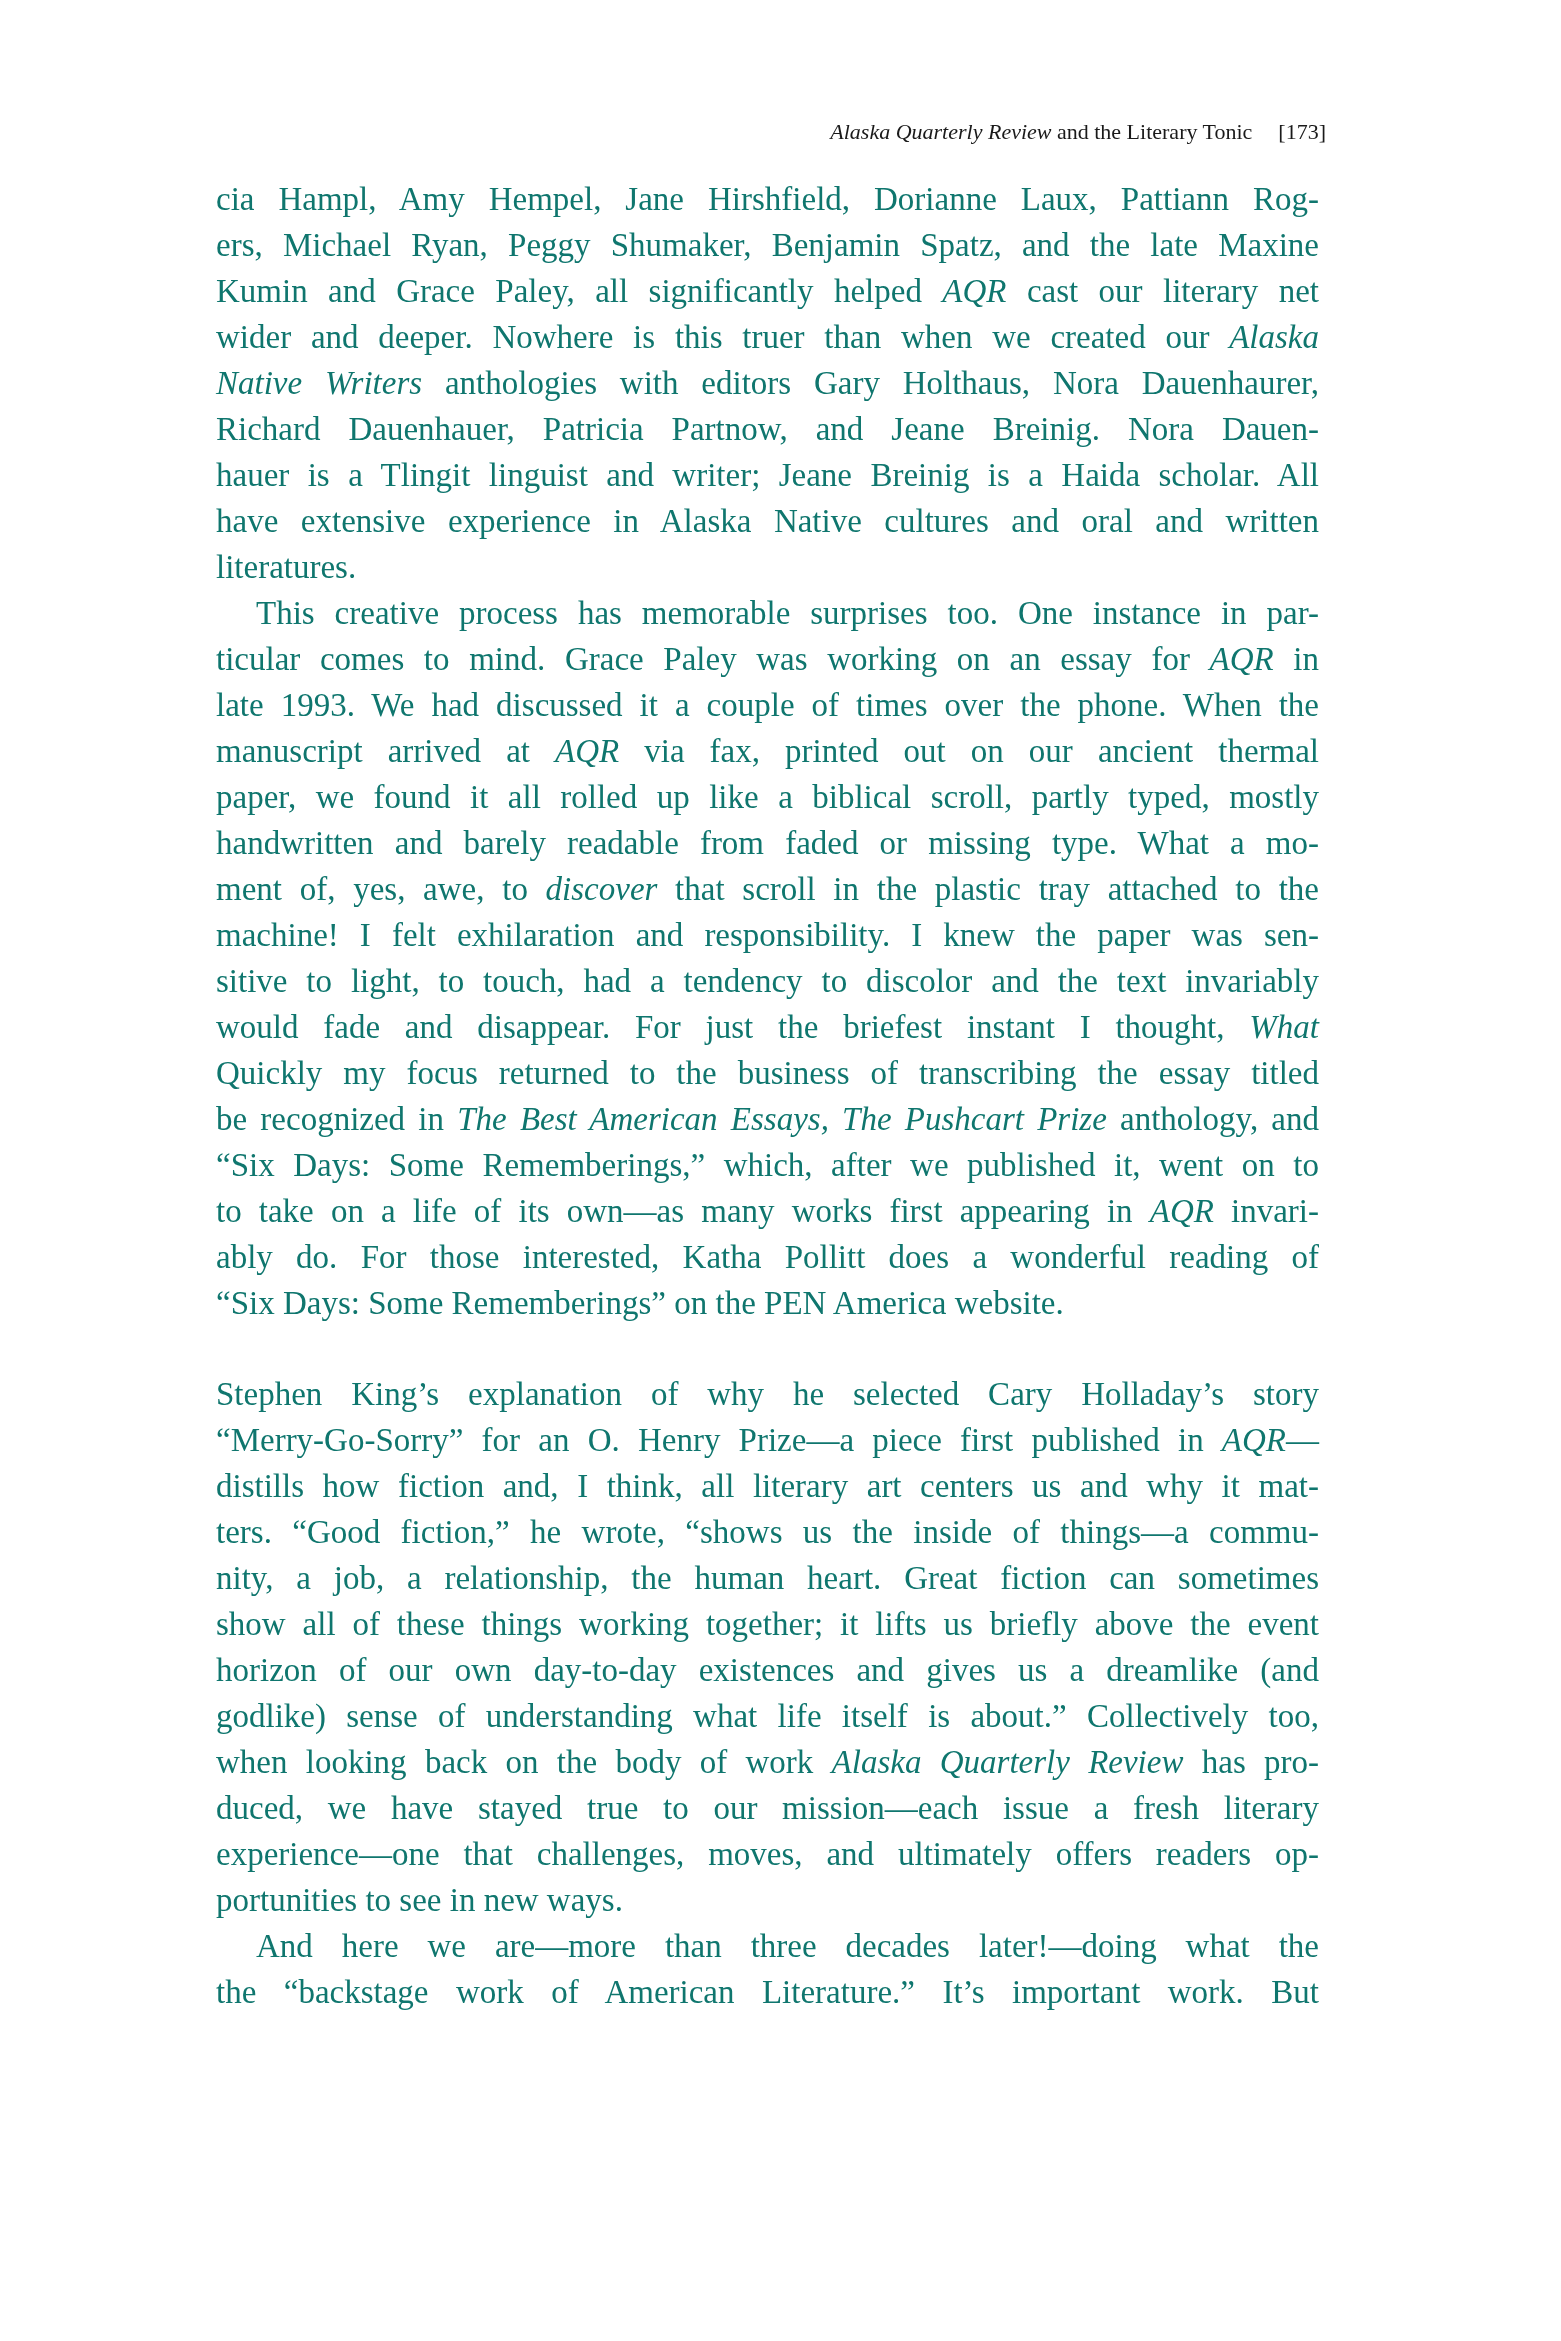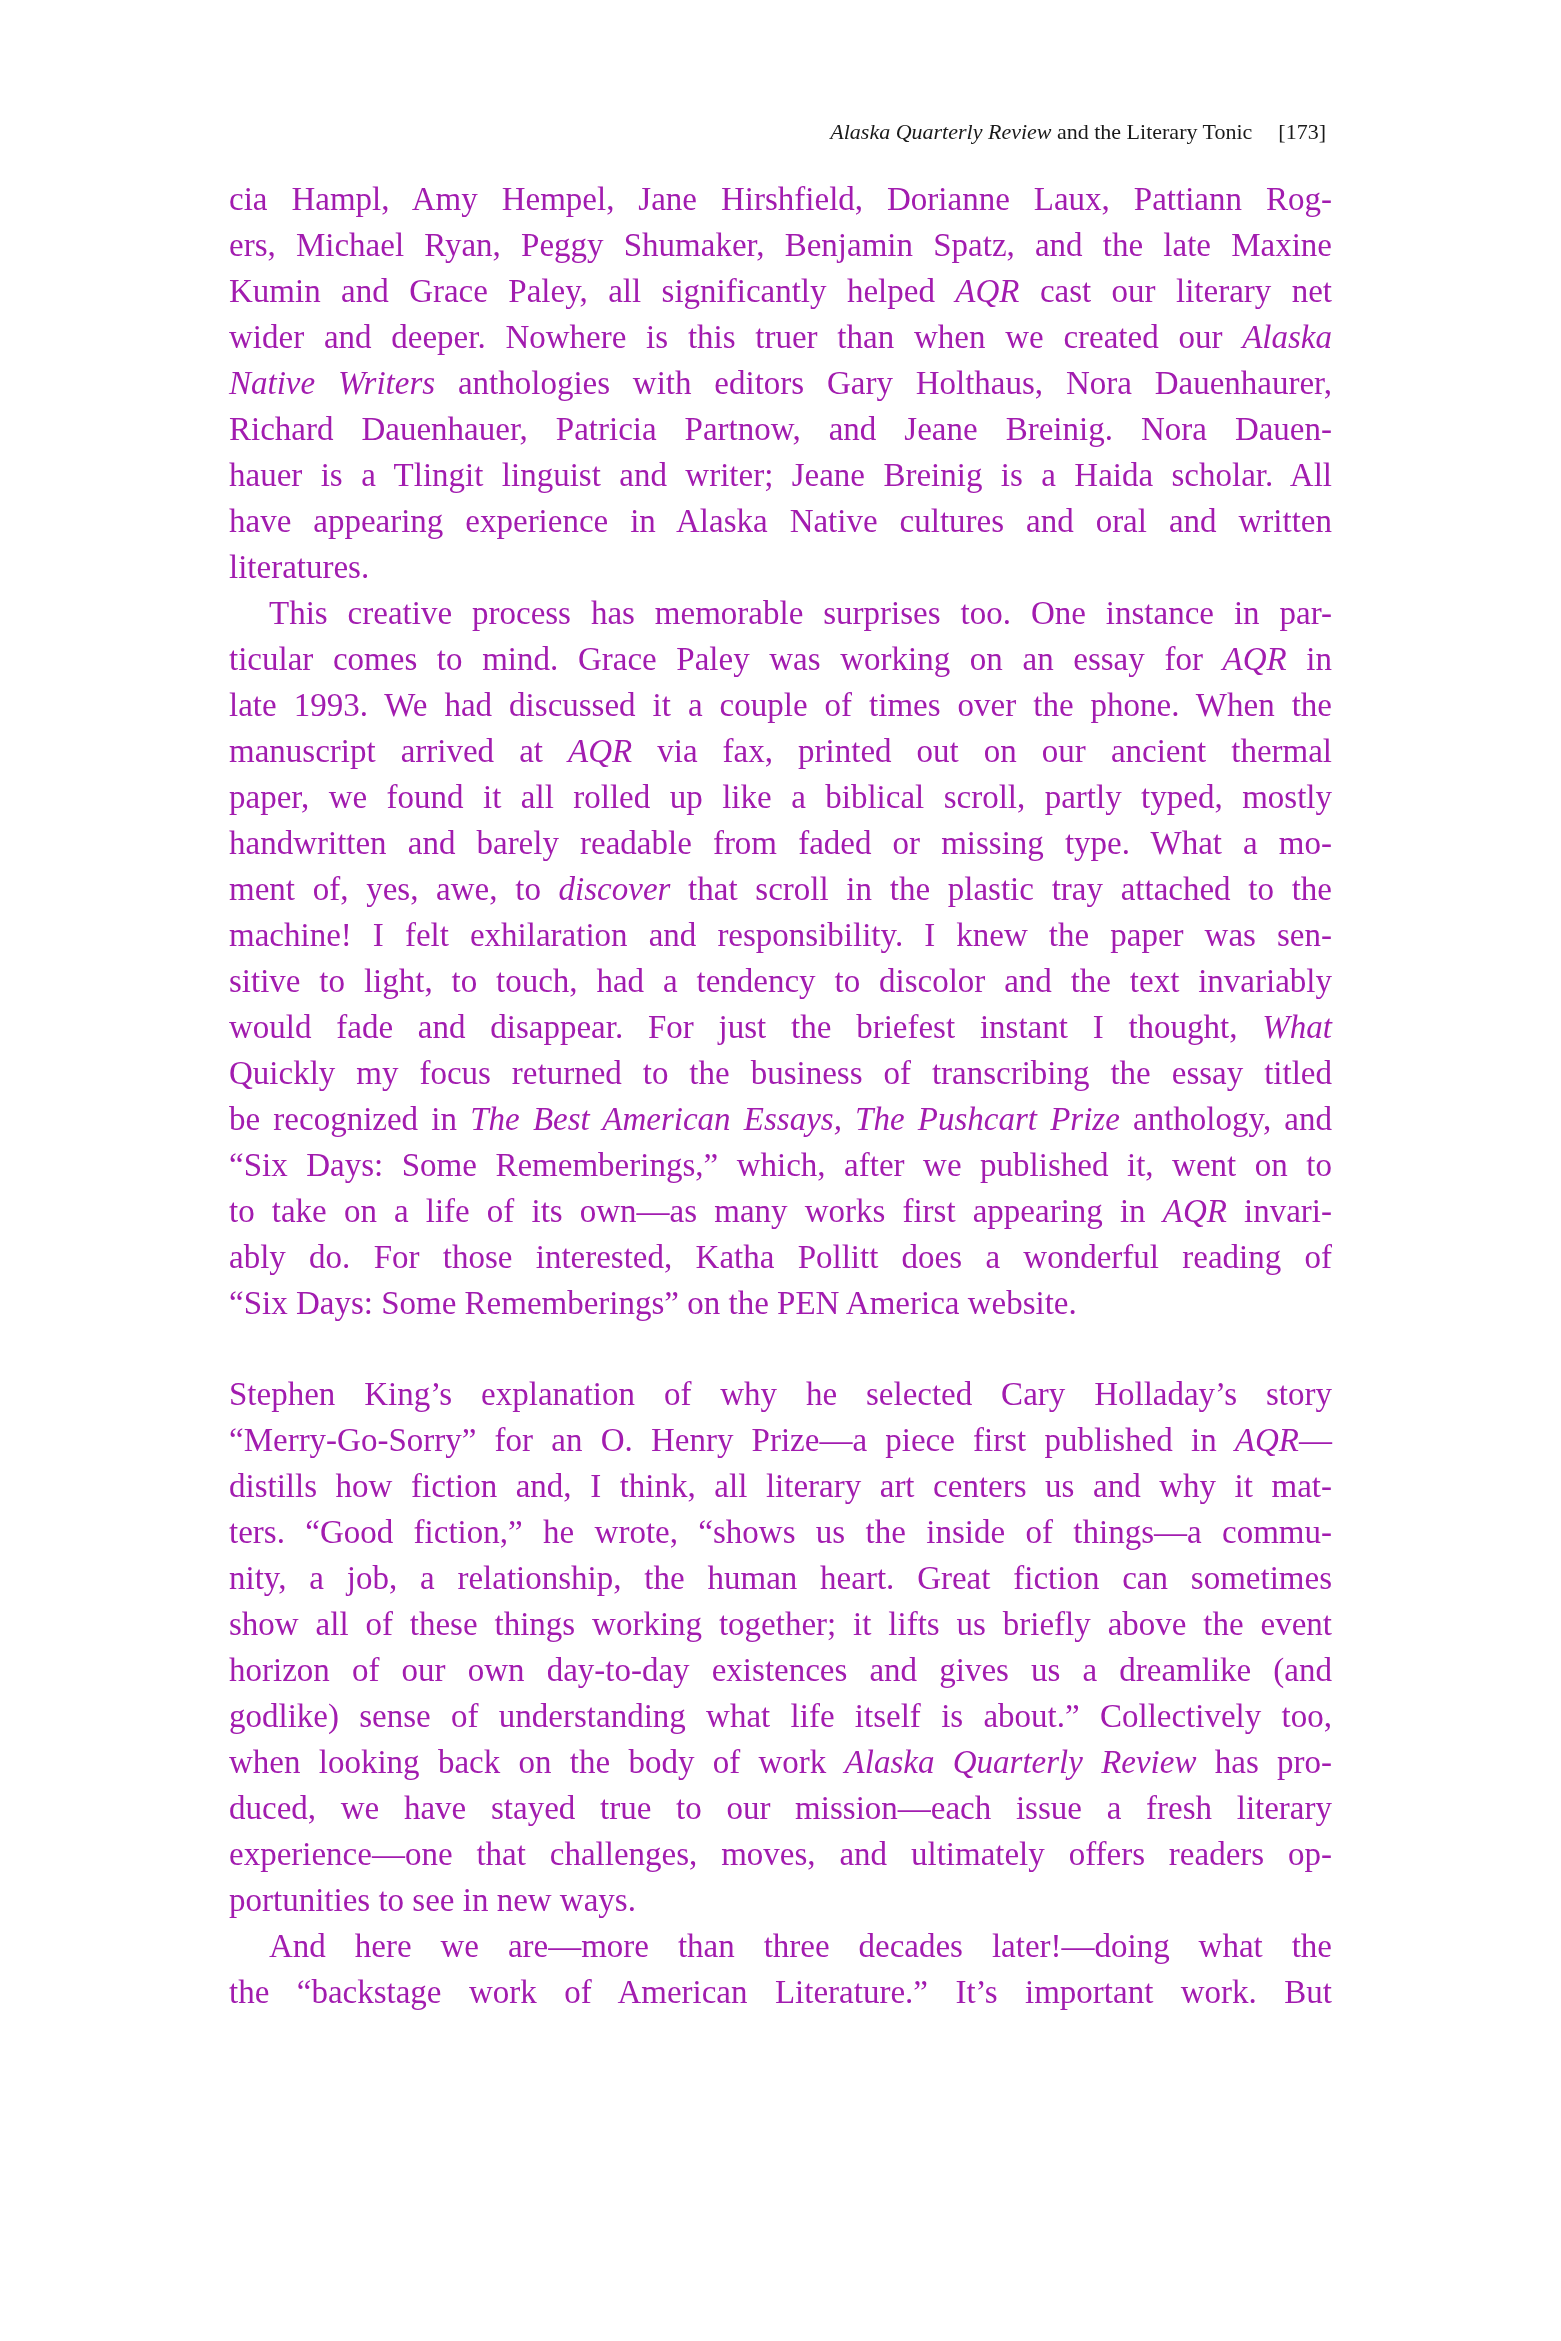--- a/index.html
+++ b/index.html
@@ -6,22 +6,22 @@
   body { width: 1561px; height: 2342px; position: relative; overflow: hidden; }
   .page { position: absolute; left: 0; top: 0; width: 1561px; height: 2342px; background: #ffffff; }
   .running-head {
     position: absolute; left: 486px; width: 840px; top: 113px;
     text-align: right; white-space: nowrap;
     font-family: "Liberation Serif", serif; font-size: 22px; color: #1a1a1a;
     line-height: 38px;
   }
   .running-head .folio { margin-left: 26px; }
   .body-text {
-    position: absolute; left: 229px; width: 1103px; top: 176px;
-    font-family: "Liberation Serif", serif; font-size: 33px; color: #a21caf;
+    position: absolute; left: 216px; width: 1103px; top: 176px;
+    font-family: "Liberation Serif", serif; font-size: 33px; color: #0f766e;
   }
   .line {
     display: block; height: 46px; line-height: 46px; white-space: nowrap;
     text-align: justify; text-align-last: justify;
   }
   .line.last { text-align-last: left; }
   .line.indent { padding-left: 40px; }
   .para-gap { height: 45px; }
   .it { font-style: italic; }
 </style>
@@ -34,21 +34,21 @@
   </div>
   <div class="body-text" id="body-text">
       <div class="paragraph">
         <span class="line"><span>cia Hampl, Amy Hempel, Jane Hirshfield, Dorianne Laux, Pattiann Rog-</span></span>
         <span class="line"><span>ers, Michael Ryan, Peggy Shumaker, Benjamin Spatz, and the late Maxine</span></span>
         <span class="line"><span>Kumin and Grace Paley, all significantly helped </span><span class="it">AQR</span><span> cast our literary net</span></span>
         <span class="line"><span>wider and deeper. Nowhere is this truer than when we created our </span><span class="it">Alaska</span></span>
         <span class="line"><span class="it">Native Writers</span><span> anthologies with editors Gary Holthaus, Nora Dauenhaurer,</span></span>
         <span class="line"><span>Richard Dauenhauer, Patricia Partnow, and Jeane Breinig. Nora Dauen-</span></span>
         <span class="line"><span>hauer is a Tlingit linguist and writer; Jeane Breinig is a Haida scholar. All</span></span>
-        <span class="line"><span>have appearing experience in Alaska Native cultures and oral and written</span></span>
+        <span class="line"><span>have extensive experience in Alaska Native cultures and oral and written</span></span>
         <span class="line last"><span>literatures.</span></span>
       </div>
       <div class="paragraph">
         <span class="line indent"><span>This creative process has memorable surprises too. One instance in par-</span></span>
         <span class="line"><span>ticular comes to mind. Grace Paley was working on an essay for </span><span class="it">AQR</span><span> in</span></span>
         <span class="line"><span>late 1993. We had discussed it a couple of times over the phone. When the</span></span>
         <span class="line"><span>manuscript arrived at </span><span class="it">AQR</span><span> via fax, printed out on our ancient thermal</span></span>
         <span class="line"><span>paper, we found it all rolled up like a biblical scroll, partly typed, mostly</span></span>
         <span class="line"><span>handwritten and barely readable from faded or missing type. What a mo-</span></span>
         <span class="line"><span>ment of, yes, awe, to </span><span class="it">discover</span><span> that scroll in the plastic tray attached to the</span></span>

